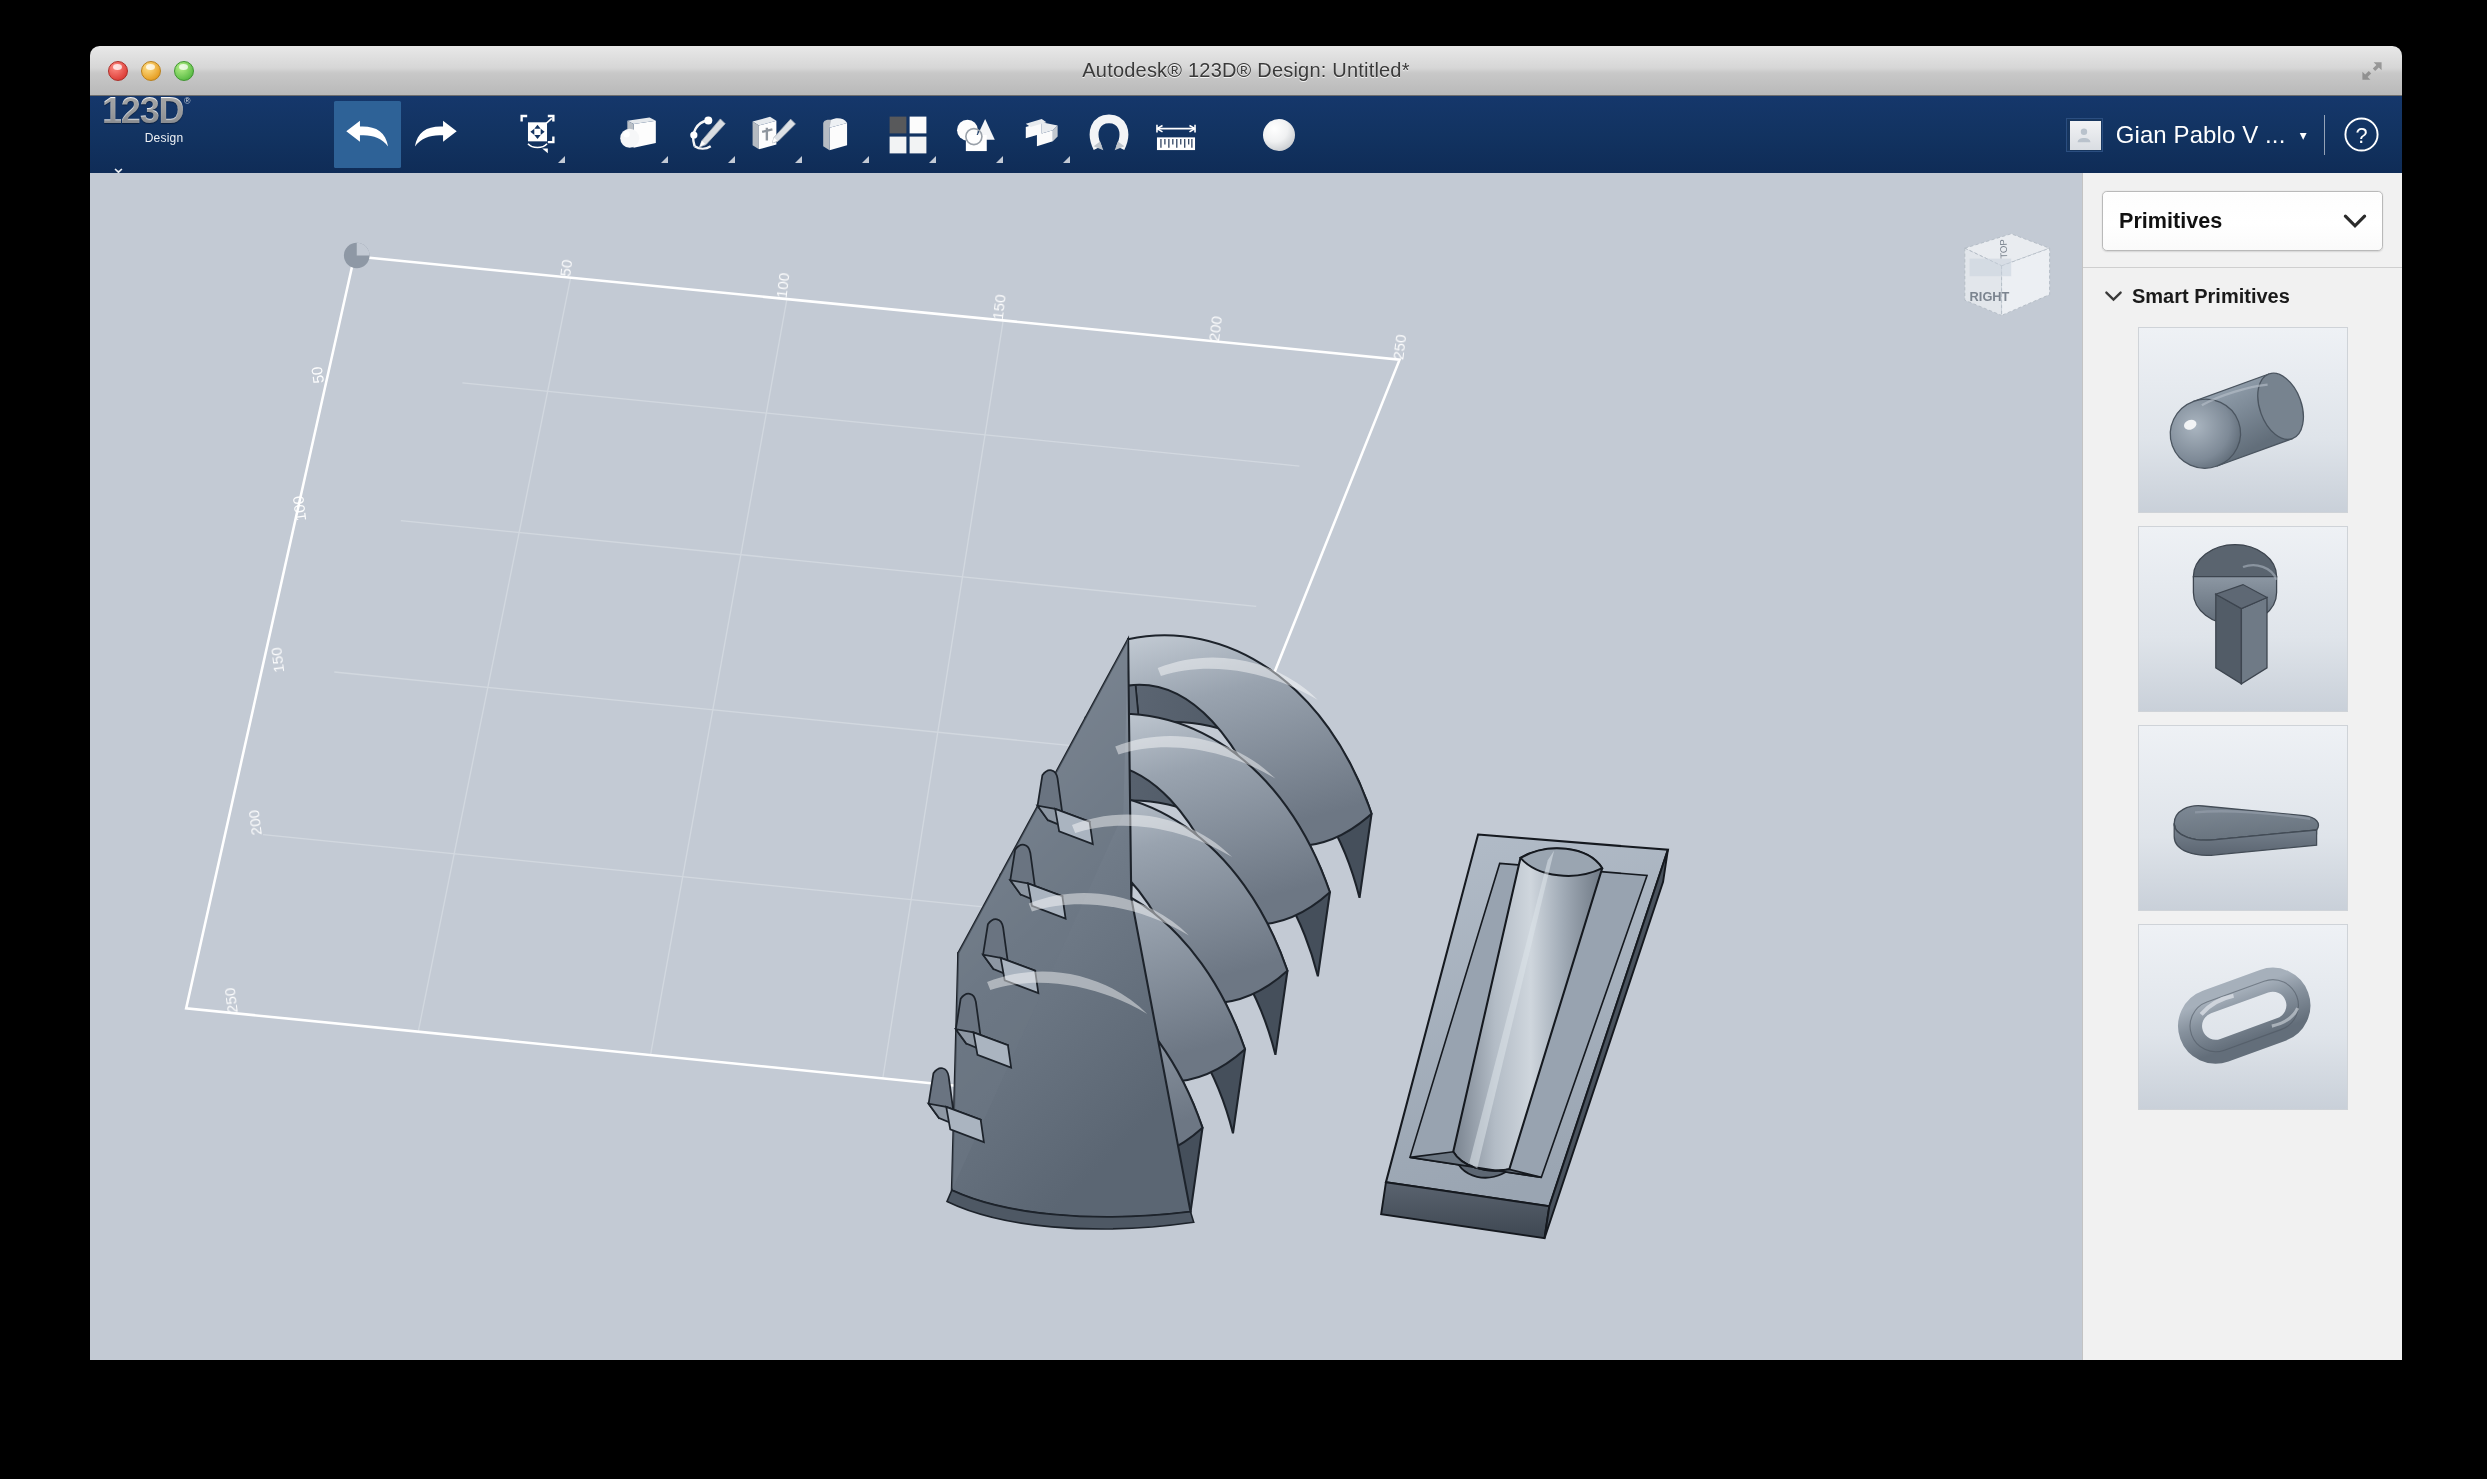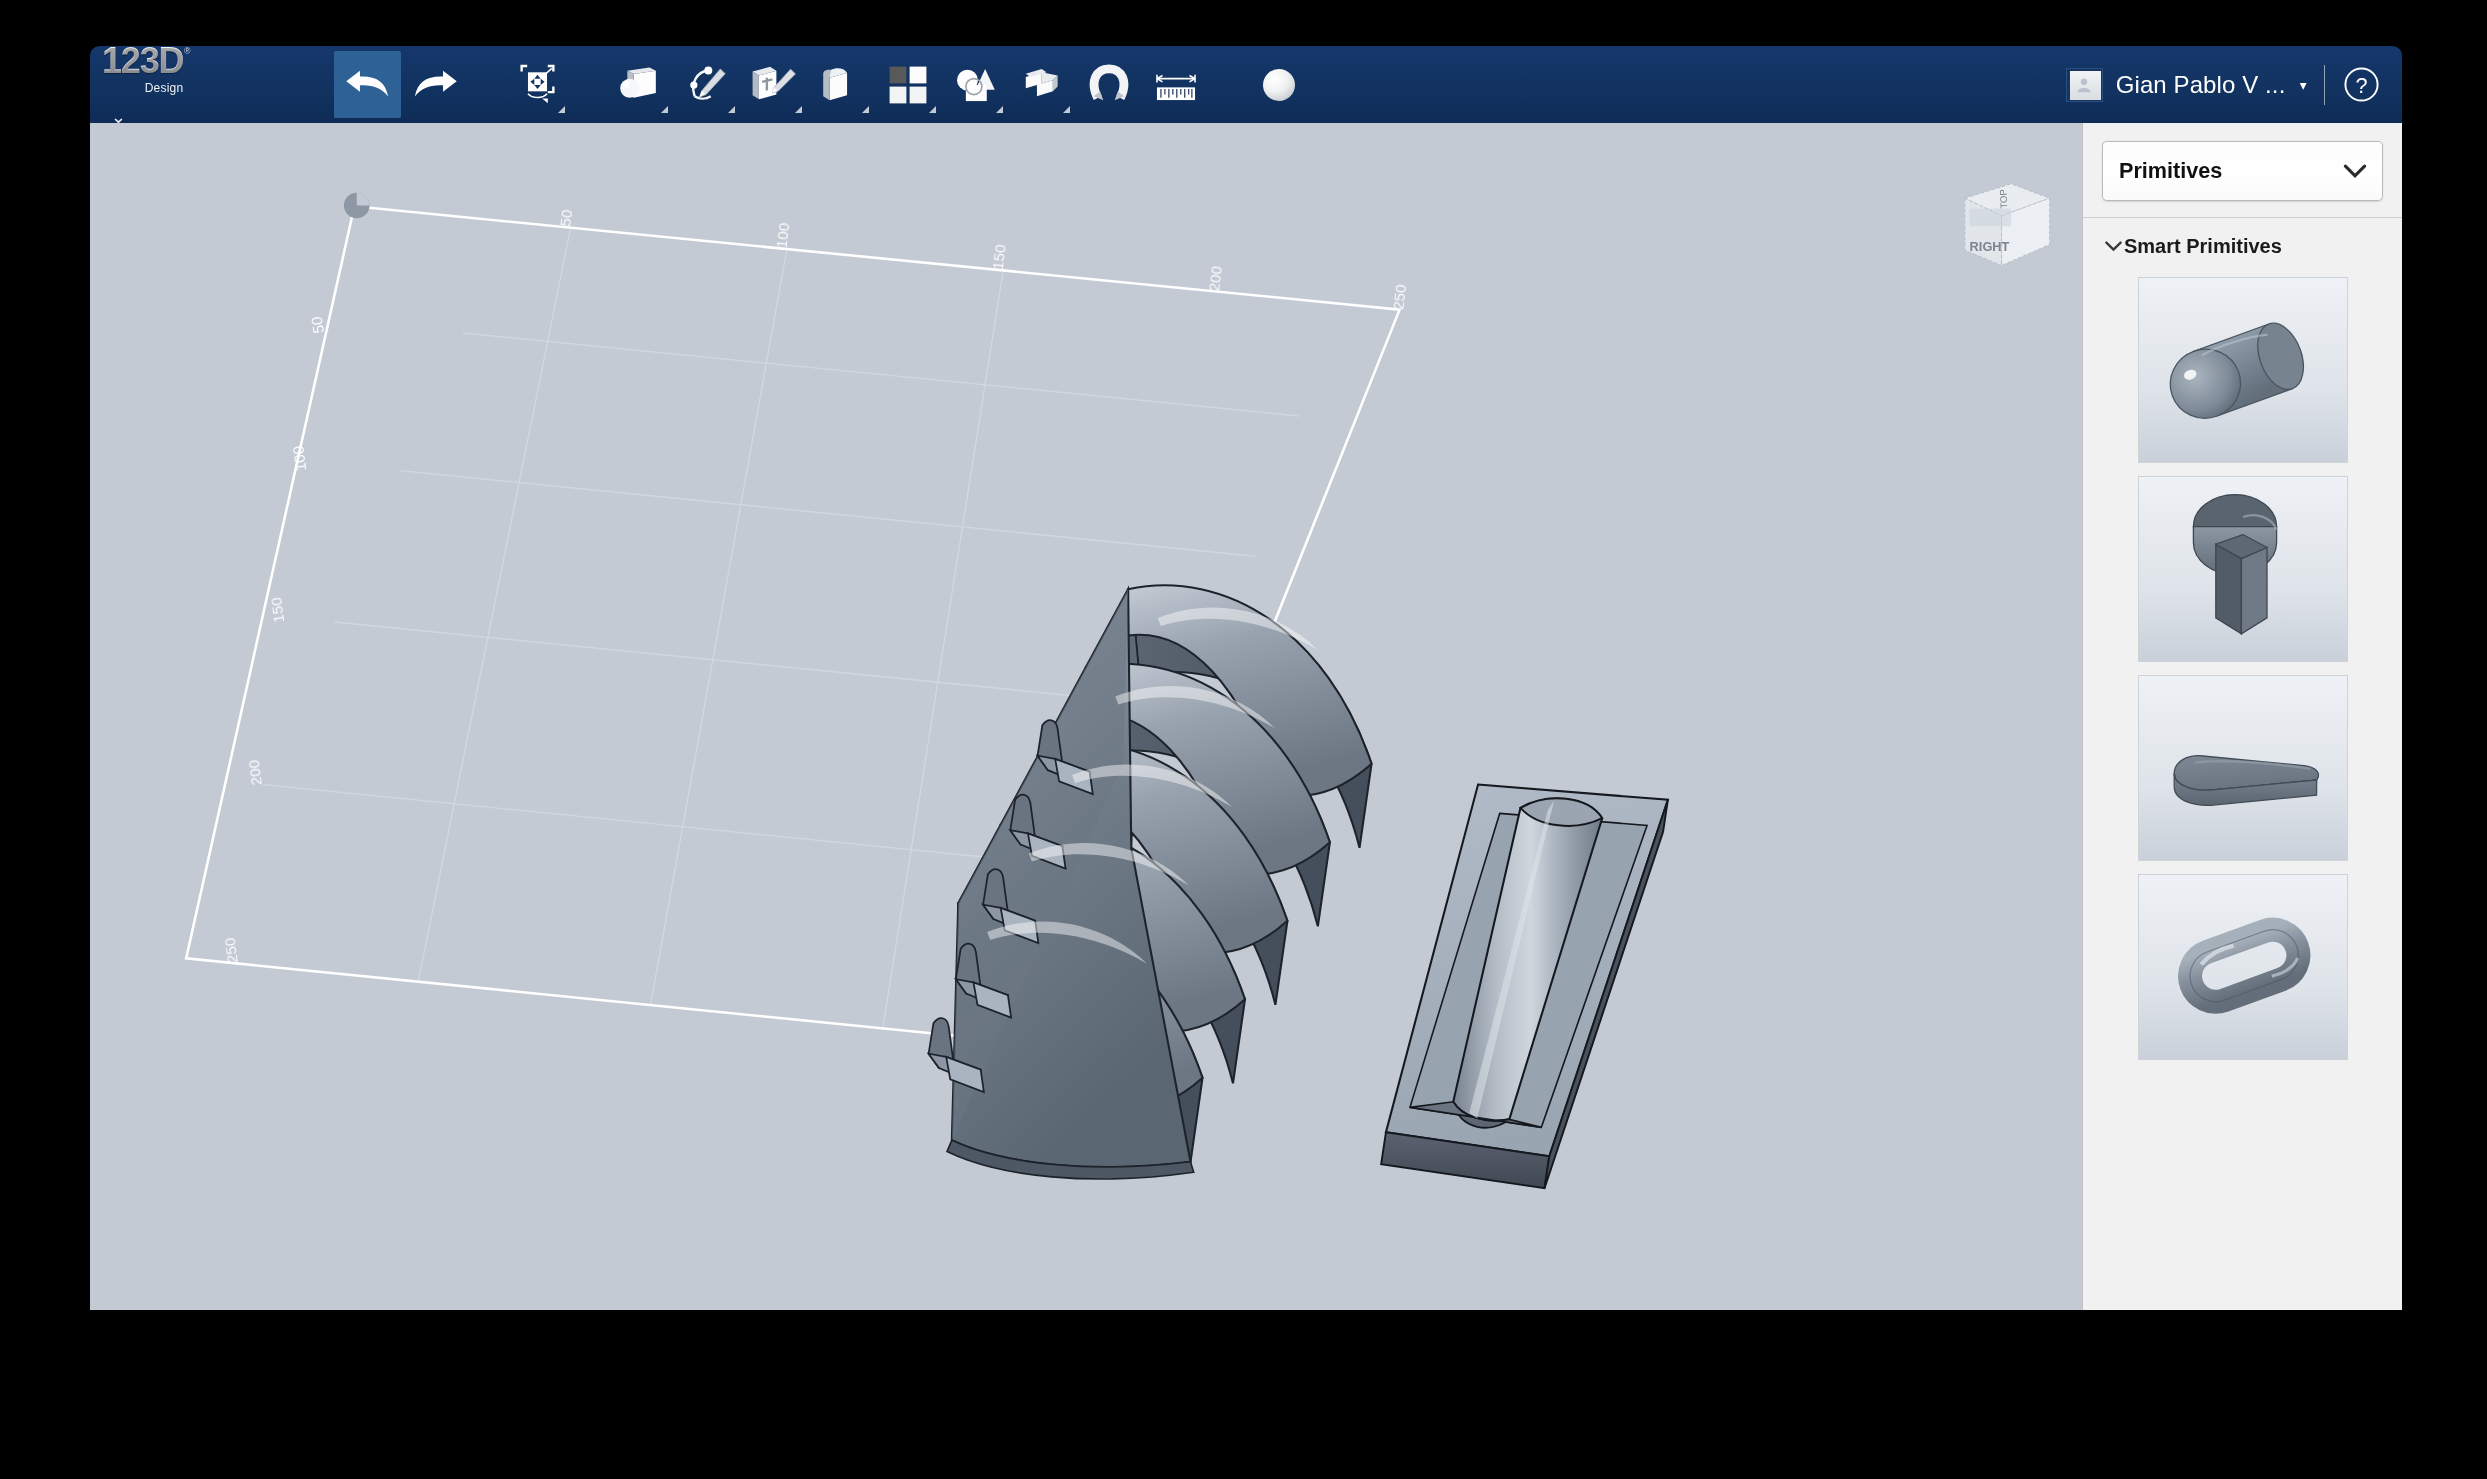--- a/index.html
+++ b/index.html
@@ -108,36 +108,50 @@
   #panel-select {
     width: 100%; height: 60px;
     background: linear-gradient(to bottom,#fdfdfd 0%,#ffffff 55%,#fafafa 100%);
     border: 0.8px solid #b9b9b9; border-radius: 4.8px;
     box-shadow: 0 0.8px 1.6px rgba(0,0,0,.12), inset 0 0.8px 0 #fff;
     display:flex; align-items:center; justify-content:space-between;
     padding: 0 14.4px 0 16px;
   }
   #panel-select .sel-label { font-size: 21.6px; font-weight: bold; color:#111; }
   #panel-divider { height:0.8px; background:#cfcfcf; }
-  #section-header { display:flex; align-items:center; gap: 1px; padding: 17.6px 19px 13px 21px; }
+  #section-header { display:flex; align-items:center; gap: 9px; padding: 17.6px 19px 13px 21px; }
   #section-header .sh-label { font-size: 20px; font-weight: bold; color:#1a1a1a; }
   #thumb-list { padding: 6.4px 0 0 0; flex:1; overflow:hidden; }
   .thumb {
     width: 210px; height: 186px; margin: 0 auto 13px auto;
     background: linear-gradient(to bottom, #eef1f5 0%, #dfe4ea 60%, #c9d0d9 100%);
     border: 0.8px solid #cfd3d8;
     display:flex; align-items:center; justify-content:center;
   }
   .thumb svg { display:block; }
 </style>
 </head>
 <body>
 
 <div id="app-window">
 
+  <div id="titlebar">
+    <div class="traffic">
+      <div class="tl red"></div>
+      <div class="tl yellow"></div>
+      <div class="tl green"></div>
+    </div>
+    <div class="title-text">Autodesk® 123D® Design: Untitled*</div>
+    <div id="fullscreen-icon">
+      <svg viewBox="0 0 30 30" width="24" height="24">
+        <path d="M17 4 L27 4 L27 14 L23.5 10.5 L19 15 L16 12 L20.5 7.5 Z" fill="#707070"></path>
+        <path d="M13 26 L3 26 L3 16 L6.5 19.5 L11 15 L14 18 L9.5 22.5 Z" fill="#707070"></path>
+      </svg>
+    </div>
+  </div>
 
   <div id="toolbar">
 
     <div id="logo">
       <div class="logo-main">
         <div class="logo-123d">123D</div>
         <div class="logo-reg">®</div>
         <div class="logo-sub">Design</div>
       </div>
       <div class="logo-caret">⌄</div>

